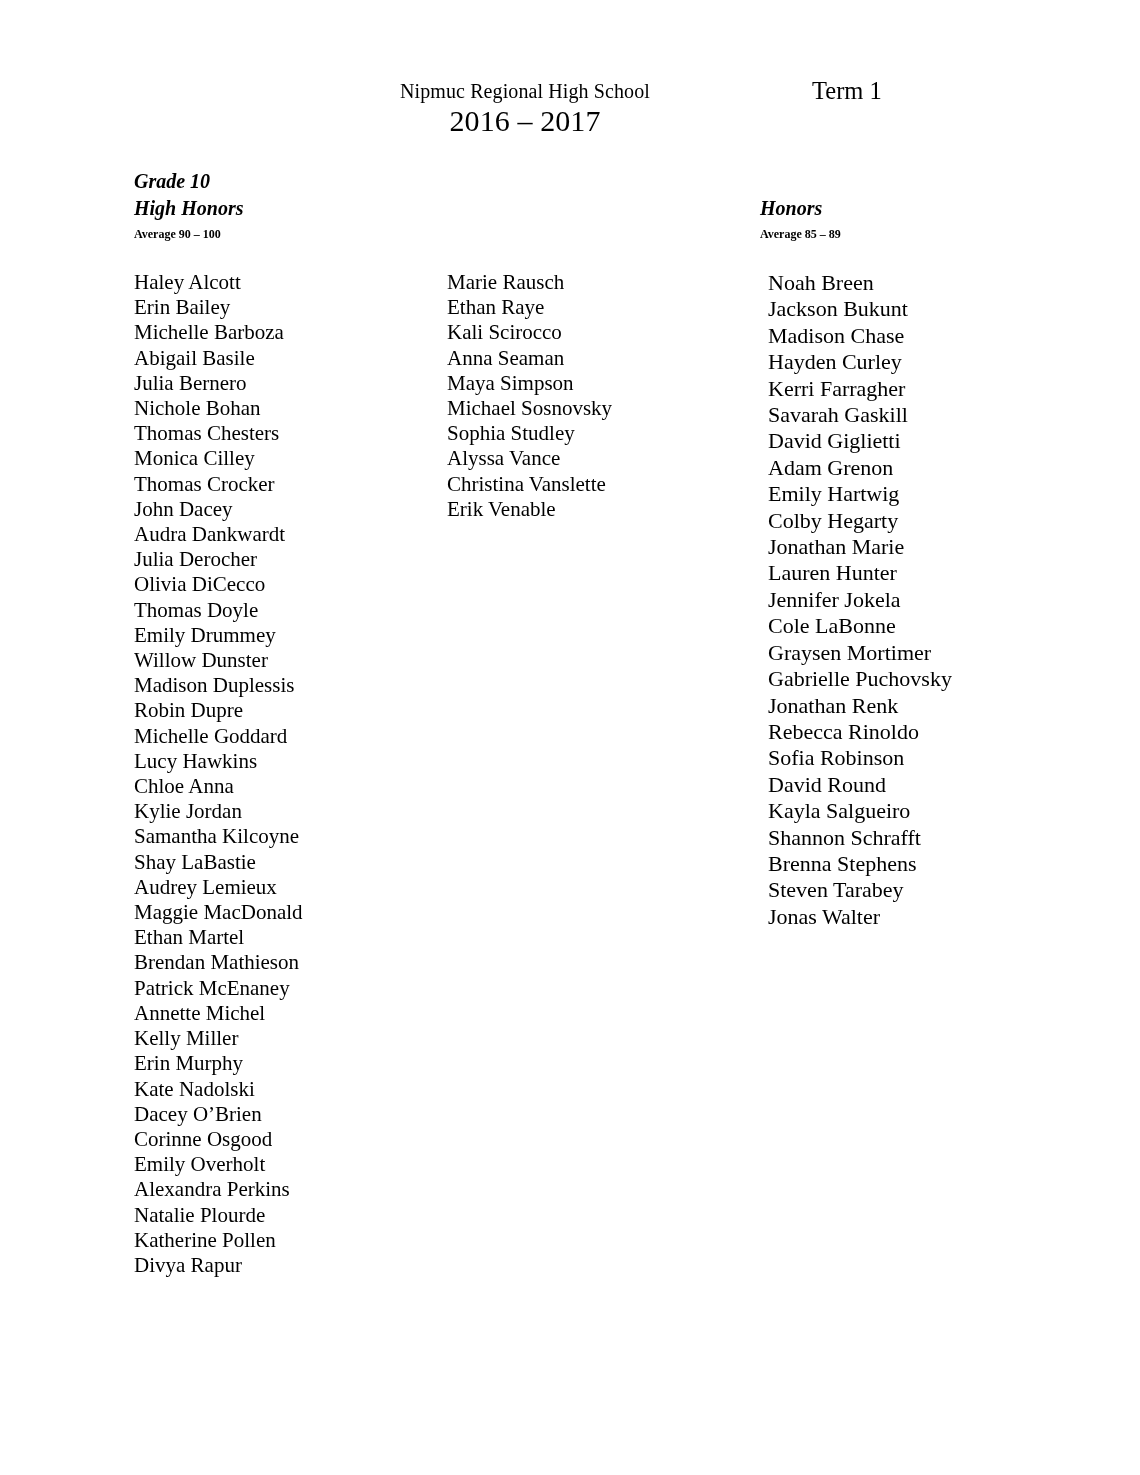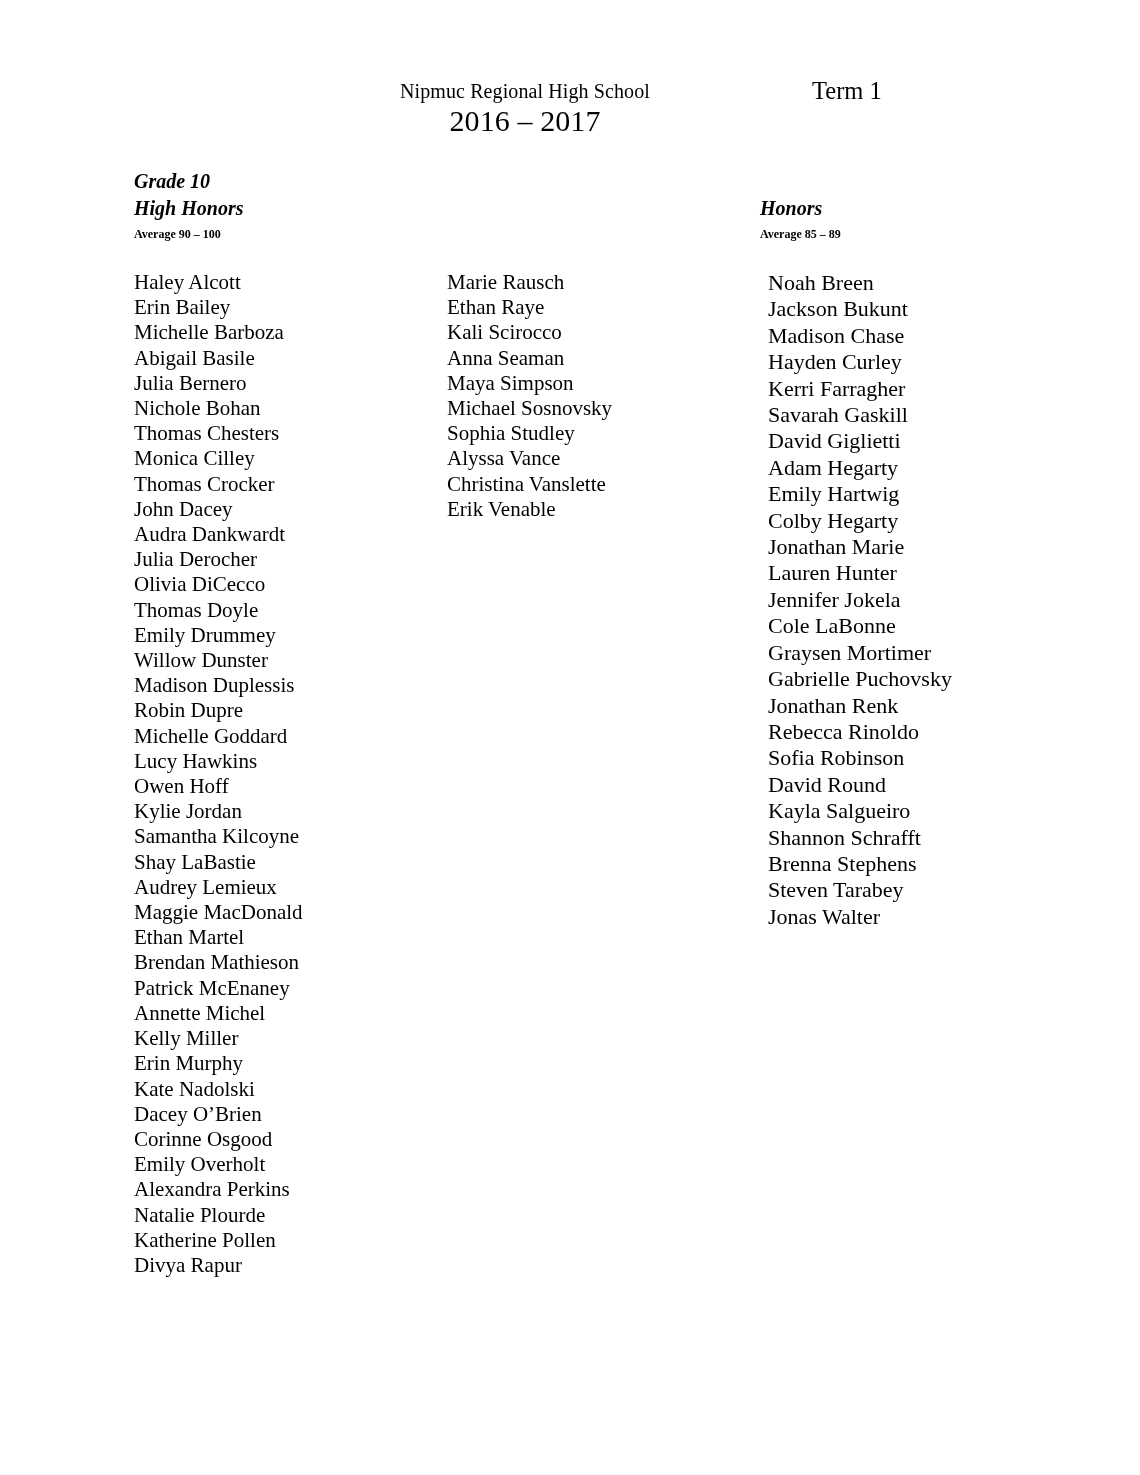--- a/index.html
+++ b/index.html
@@ -140,21 +140,21 @@
       <div class="name-line">Audra Dankwardt</div>
       <div class="name-line">Julia Derocher</div>
       <div class="name-line">Olivia DiCecco</div>
       <div class="name-line">Thomas Doyle</div>
       <div class="name-line">Emily Drummey</div>
       <div class="name-line">Willow Dunster</div>
       <div class="name-line">Madison Duplessis</div>
       <div class="name-line">Robin Dupre</div>
       <div class="name-line">Michelle Goddard</div>
       <div class="name-line">Lucy Hawkins</div>
-      <div class="name-line">Owen Hoff</div>
+      <div class="name-line">Chloe Anna</div>
       <div class="name-line">Kylie Jordan</div>
       <div class="name-line">Samantha Kilcoyne</div>
       <div class="name-line">Shay LaBastie</div>
       <div class="name-line">Audrey Lemieux</div>
       <div class="name-line">Maggie MacDonald</div>
       <div class="name-line">Ethan Martel</div>
       <div class="name-line">Brendan Mathieson</div>
       <div class="name-line">Patrick McEnaney</div>
       <div class="name-line">Annette Michel</div>
       <div class="name-line">Kelly Miller</div>
@@ -183,21 +183,21 @@
     </div>
 
   <div class="names-col col-c">
       <div class="name-line">Noah Breen</div>
       <div class="name-line">Jackson Bukunt</div>
       <div class="name-line">Madison Chase</div>
       <div class="name-line">Hayden Curley</div>
       <div class="name-line">Kerri Farragher</div>
       <div class="name-line">Savarah Gaskill</div>
       <div class="name-line">David Giglietti</div>
-      <div class="name-line">Adam Hegarty</div>
+      <div class="name-line">Adam Grenon</div>
       <div class="name-line">Emily Hartwig</div>
       <div class="name-line">Colby Hegarty</div>
       <div class="name-line">Jonathan Marie</div>
       <div class="name-line">Lauren Hunter</div>
       <div class="name-line">Jennifer Jokela</div>
       <div class="name-line">Cole LaBonne</div>
       <div class="name-line">Graysen Mortimer</div>
       <div class="name-line">Gabrielle Puchovsky</div>
       <div class="name-line">Jonathan Renk</div>
       <div class="name-line">Rebecca Rinoldo</div>

